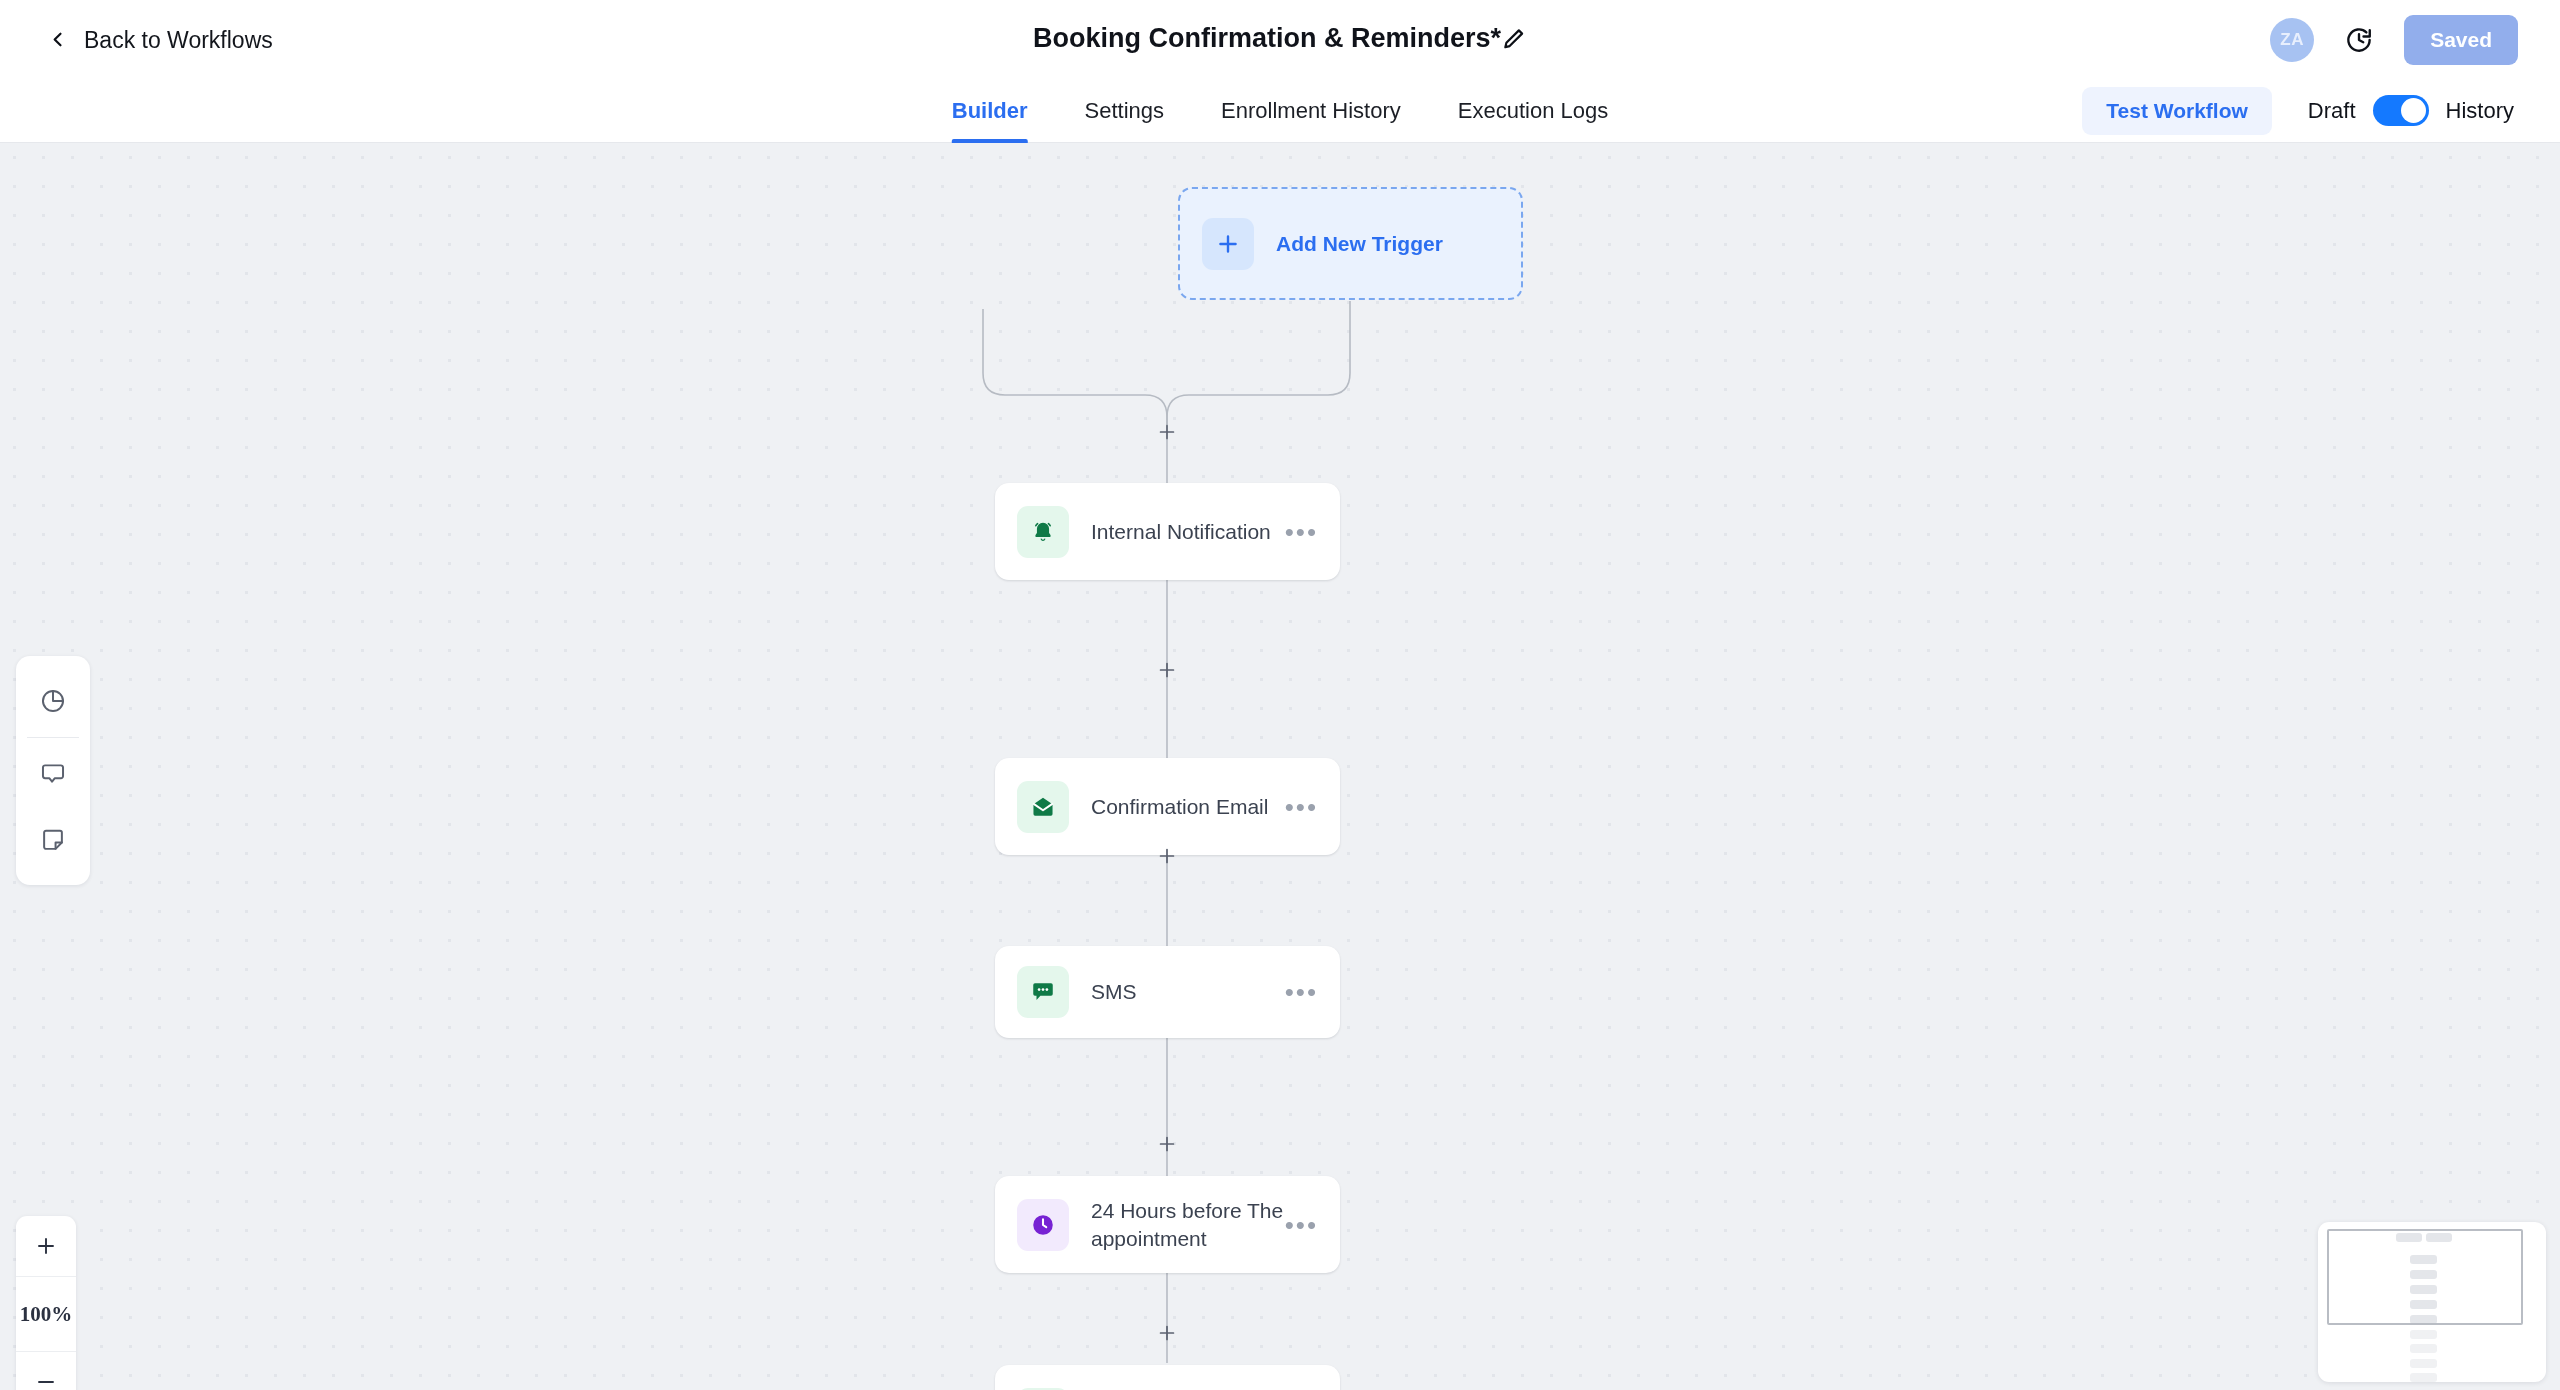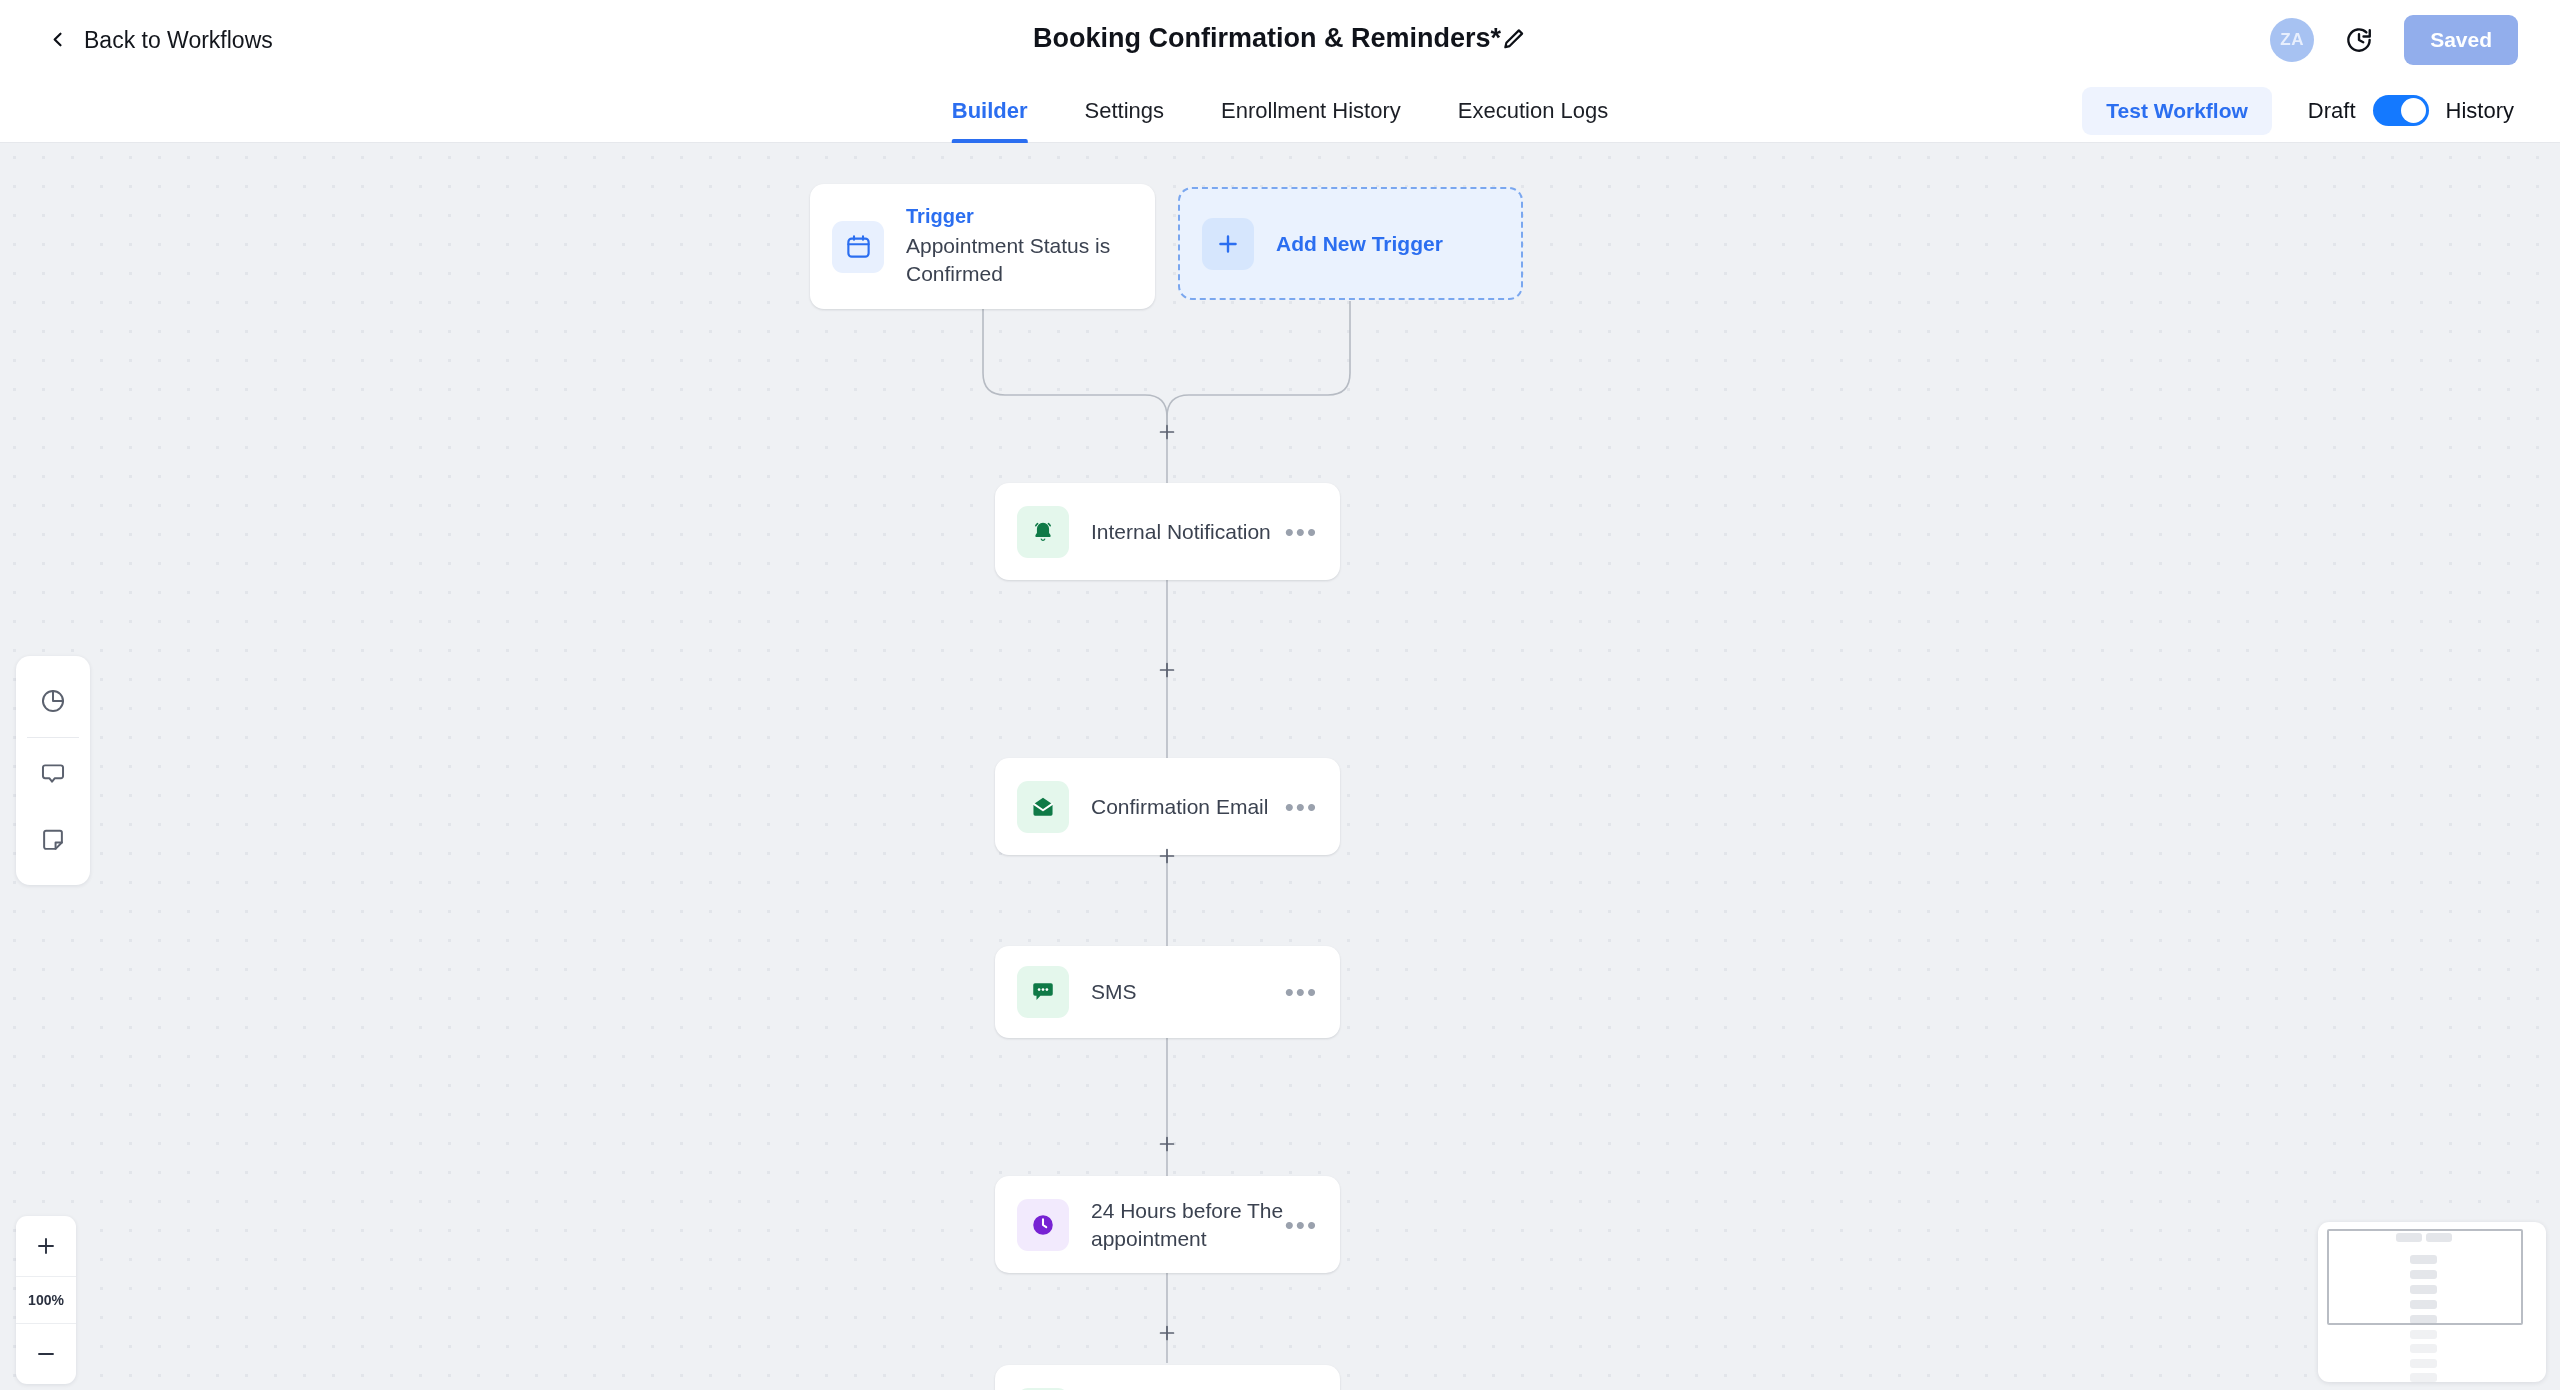--- a/index.html
+++ b/index.html
@@ -189,24 +189,25 @@
     position: absolute; left: 16px; top: 1073px;
     width: 60px; background: #ffffff; border-radius: 11px;
     box-shadow: 0 1px 4px rgba(16,24,40,.09);
     overflow: hidden;
   }
   .zoom-btn {
     height: 60px; display: flex; align-items: center; justify-content: center;
     cursor: pointer; font-size: 27px; color: #2b3140;
   }
   .zoom-level {
-    height: 48px; display: flex; align-items: center; justify-content: center;
-    font-size: 14px; font-weight: 700; color: #2b3140;
+    height: 76px; display: flex; align-items: center; justify-content: center;
+    font-size: 21px; font-weight: 700; color: #2b3140;
     border-top: 1px solid #eceef1; border-bottom: 1px solid #eceef1;
     cursor: default;
+    font-family: Liberation Serif, serif;
   }
 
   
   .minimap {
     position: absolute; right: 14px; bottom: 8px;
     width: 228px; height: 160px;
     background: #ffffff; border-radius: 11px;
     box-shadow: 0 1px 5px rgba(16,24,40,.10);
     overflow: hidden;
   }
@@ -290,33 +291,20 @@
       <path d="M1167 632 L1167 805"></path>
 
       <path d="M1167 820 L1167 1035"></path>
 
       <path d="M1167 1050 L1167 1220"></path>
 
       <path d="M1167 1238 L1167 1368"></path>
     </g>
   </svg>
 
-  <div class="node trigger-card">
-    <div class="node-icon blue">
-      <svg viewBox="0 0 24 24" width="27" height="27" fill="none" stroke="#2b6ef0" stroke-width="1.9" stroke-linecap="round" stroke-linejoin="round">
-        <rect x="3" y="5" width="18" height="16" rx="3"></rect>
-          <path d="M3 10h18"></path>
-          <path d="M8 3v3M16 3v3"></path>
-      </svg>
-    </div>
-    <div class="node-text">
-      <div class="node-title-blue">Trigger</div>
-      <div class="node-sub">Appointment Status is Confirmed</div>
-    </div>
-  </div>
 
   <div class="add-trigger">
     <div class="plus-tile">
       <svg viewBox="0 0 24 24" width="26" height="26" fill="none" stroke="#2b6ef0" stroke-width="2.2" stroke-linecap="round">
           <path d="M12 5v14M5 12h14"></path>
         </svg>
     </div>
     <span class="add-trigger-label">Add New Trigger</span>
   </div>
 

